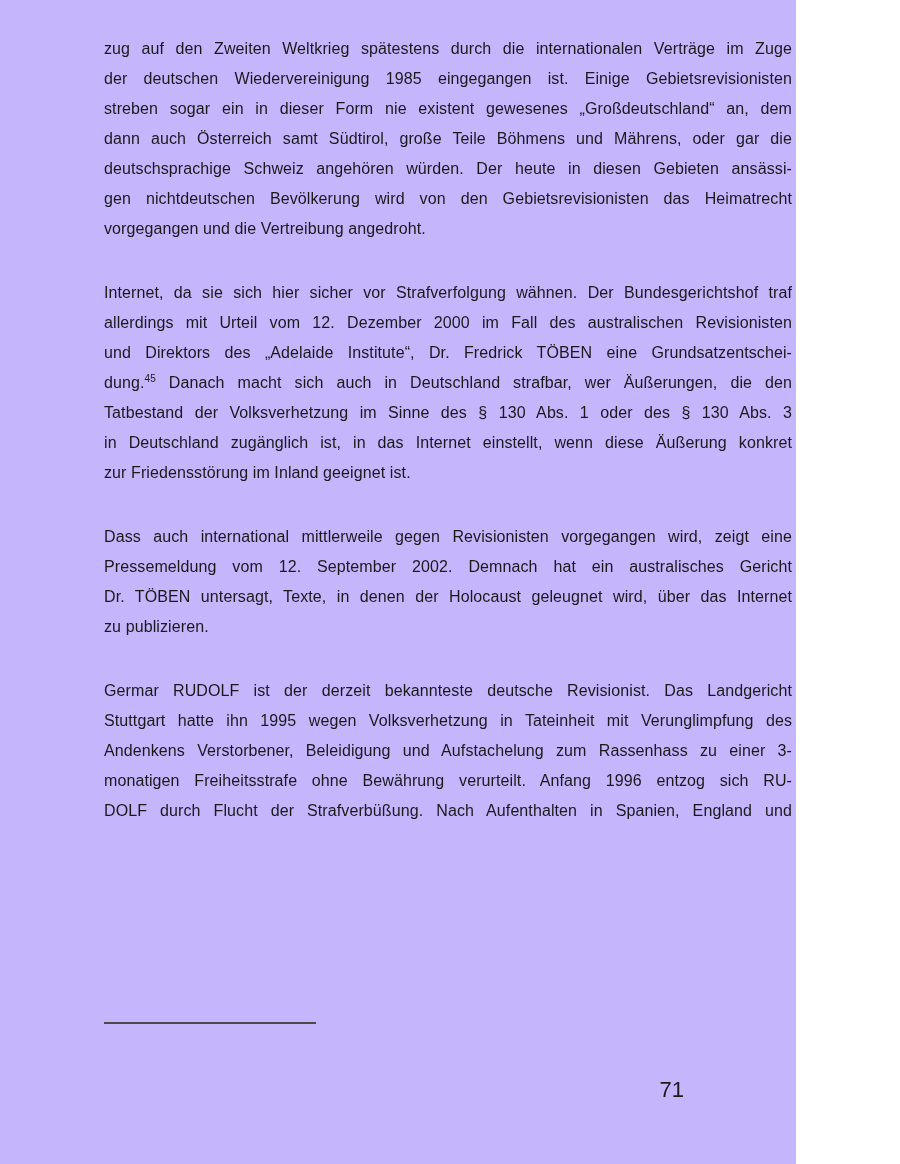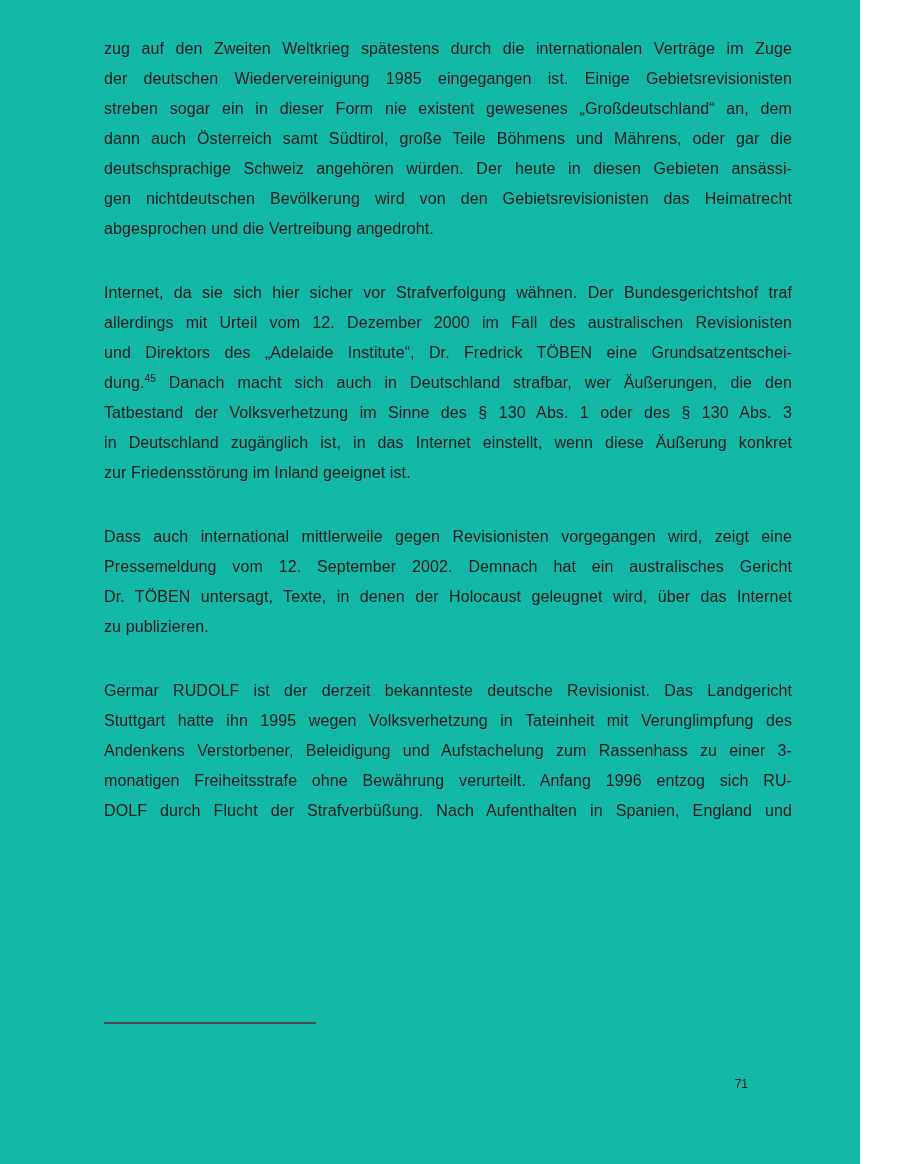--- a/index.html
+++ b/index.html
@@ -7,23 +7,23 @@
   html, body {
     width: 900px;
     height: 1164px;
     background: #ffffff;
     overflow: hidden;
     font-family: "Liberation Sans", "DejaVu Sans", sans-serif;
   }
 
   .page {
     position: relative;
-    width: 860px;
+    width: 796px;
     height: 1164px;
-    background: #14b8a6;
+    background: #c4b5fd;
     color: #1a1a1a;
   }
 
   .content {
     position: absolute;
     left: 104px;
     top: 34px;
     width: 688px;
   }
 
@@ -77,38 +77,38 @@
   }
 
   .footnote-text {
     margin-left: 18px;
   }
 
   .page-number {
     position: absolute;
     top: 1077px;
     right: 112px;
-    font-size: 12px;
+    font-size: 22px;
     color: #1a1a1a;
   }
 </style>
 </head>
 <body>
 
 <div class="page">
 
   <div class="content">
       <div class="paragraph">
         <div class="line">zug auf den Zweiten Weltkrieg spätestens durch die internationalen Verträge im Zuge</div>
         <div class="line">der deutschen Wiedervereinigung 1985 eingegangen ist. Einige Gebietsrevisionisten</div>
         <div class="line">streben sogar ein in dieser Form nie existent gewesenes „Großdeutschland“ an, dem</div>
         <div class="line">dann auch Österreich samt Südtirol, große Teile Böhmens und Mährens, oder gar die</div>
         <div class="line">deutschsprachige Schweiz angehören würden. Der heute in diesen Gebieten ansässi-</div>
         <div class="line">gen nichtdeutschen Bevölkerung wird von den Gebietsrevisionisten das Heimatrecht</div>
-        <div class="line last">abgesprochen und die Vertreibung angedroht.</div>
+        <div class="line last">vorgegangen und die Vertreibung angedroht.</div>
       </div>
       <div class="paragraph">
         <div class="line">Internet, da sie sich hier sicher vor Strafverfolgung wähnen. Der Bundesgerichtshof traf</div>
         <div class="line">allerdings mit Urteil vom 12. Dezember 2000 im Fall des australischen Revisionisten</div>
         <div class="line">und Direktors des „Adelaide Institute“, Dr. Fredrick TÖBEN eine Grundsatzentschei-</div>
         <div class="line">dung.<sup class="fnref">45</sup> Danach macht sich auch in Deutschland strafbar, wer Äußerungen, die den</div>
         <div class="line">Tatbestand der Volksverhetzung im Sinne des § 130 Abs. 1 oder des § 130 Abs. 3</div>
         <div class="line">in Deutschland zugänglich ist, in das Internet einstellt, wenn diese Äußerung konkret</div>
         <div class="line last">zur Friedensstörung im Inland geeignet ist.</div>
       </div>

